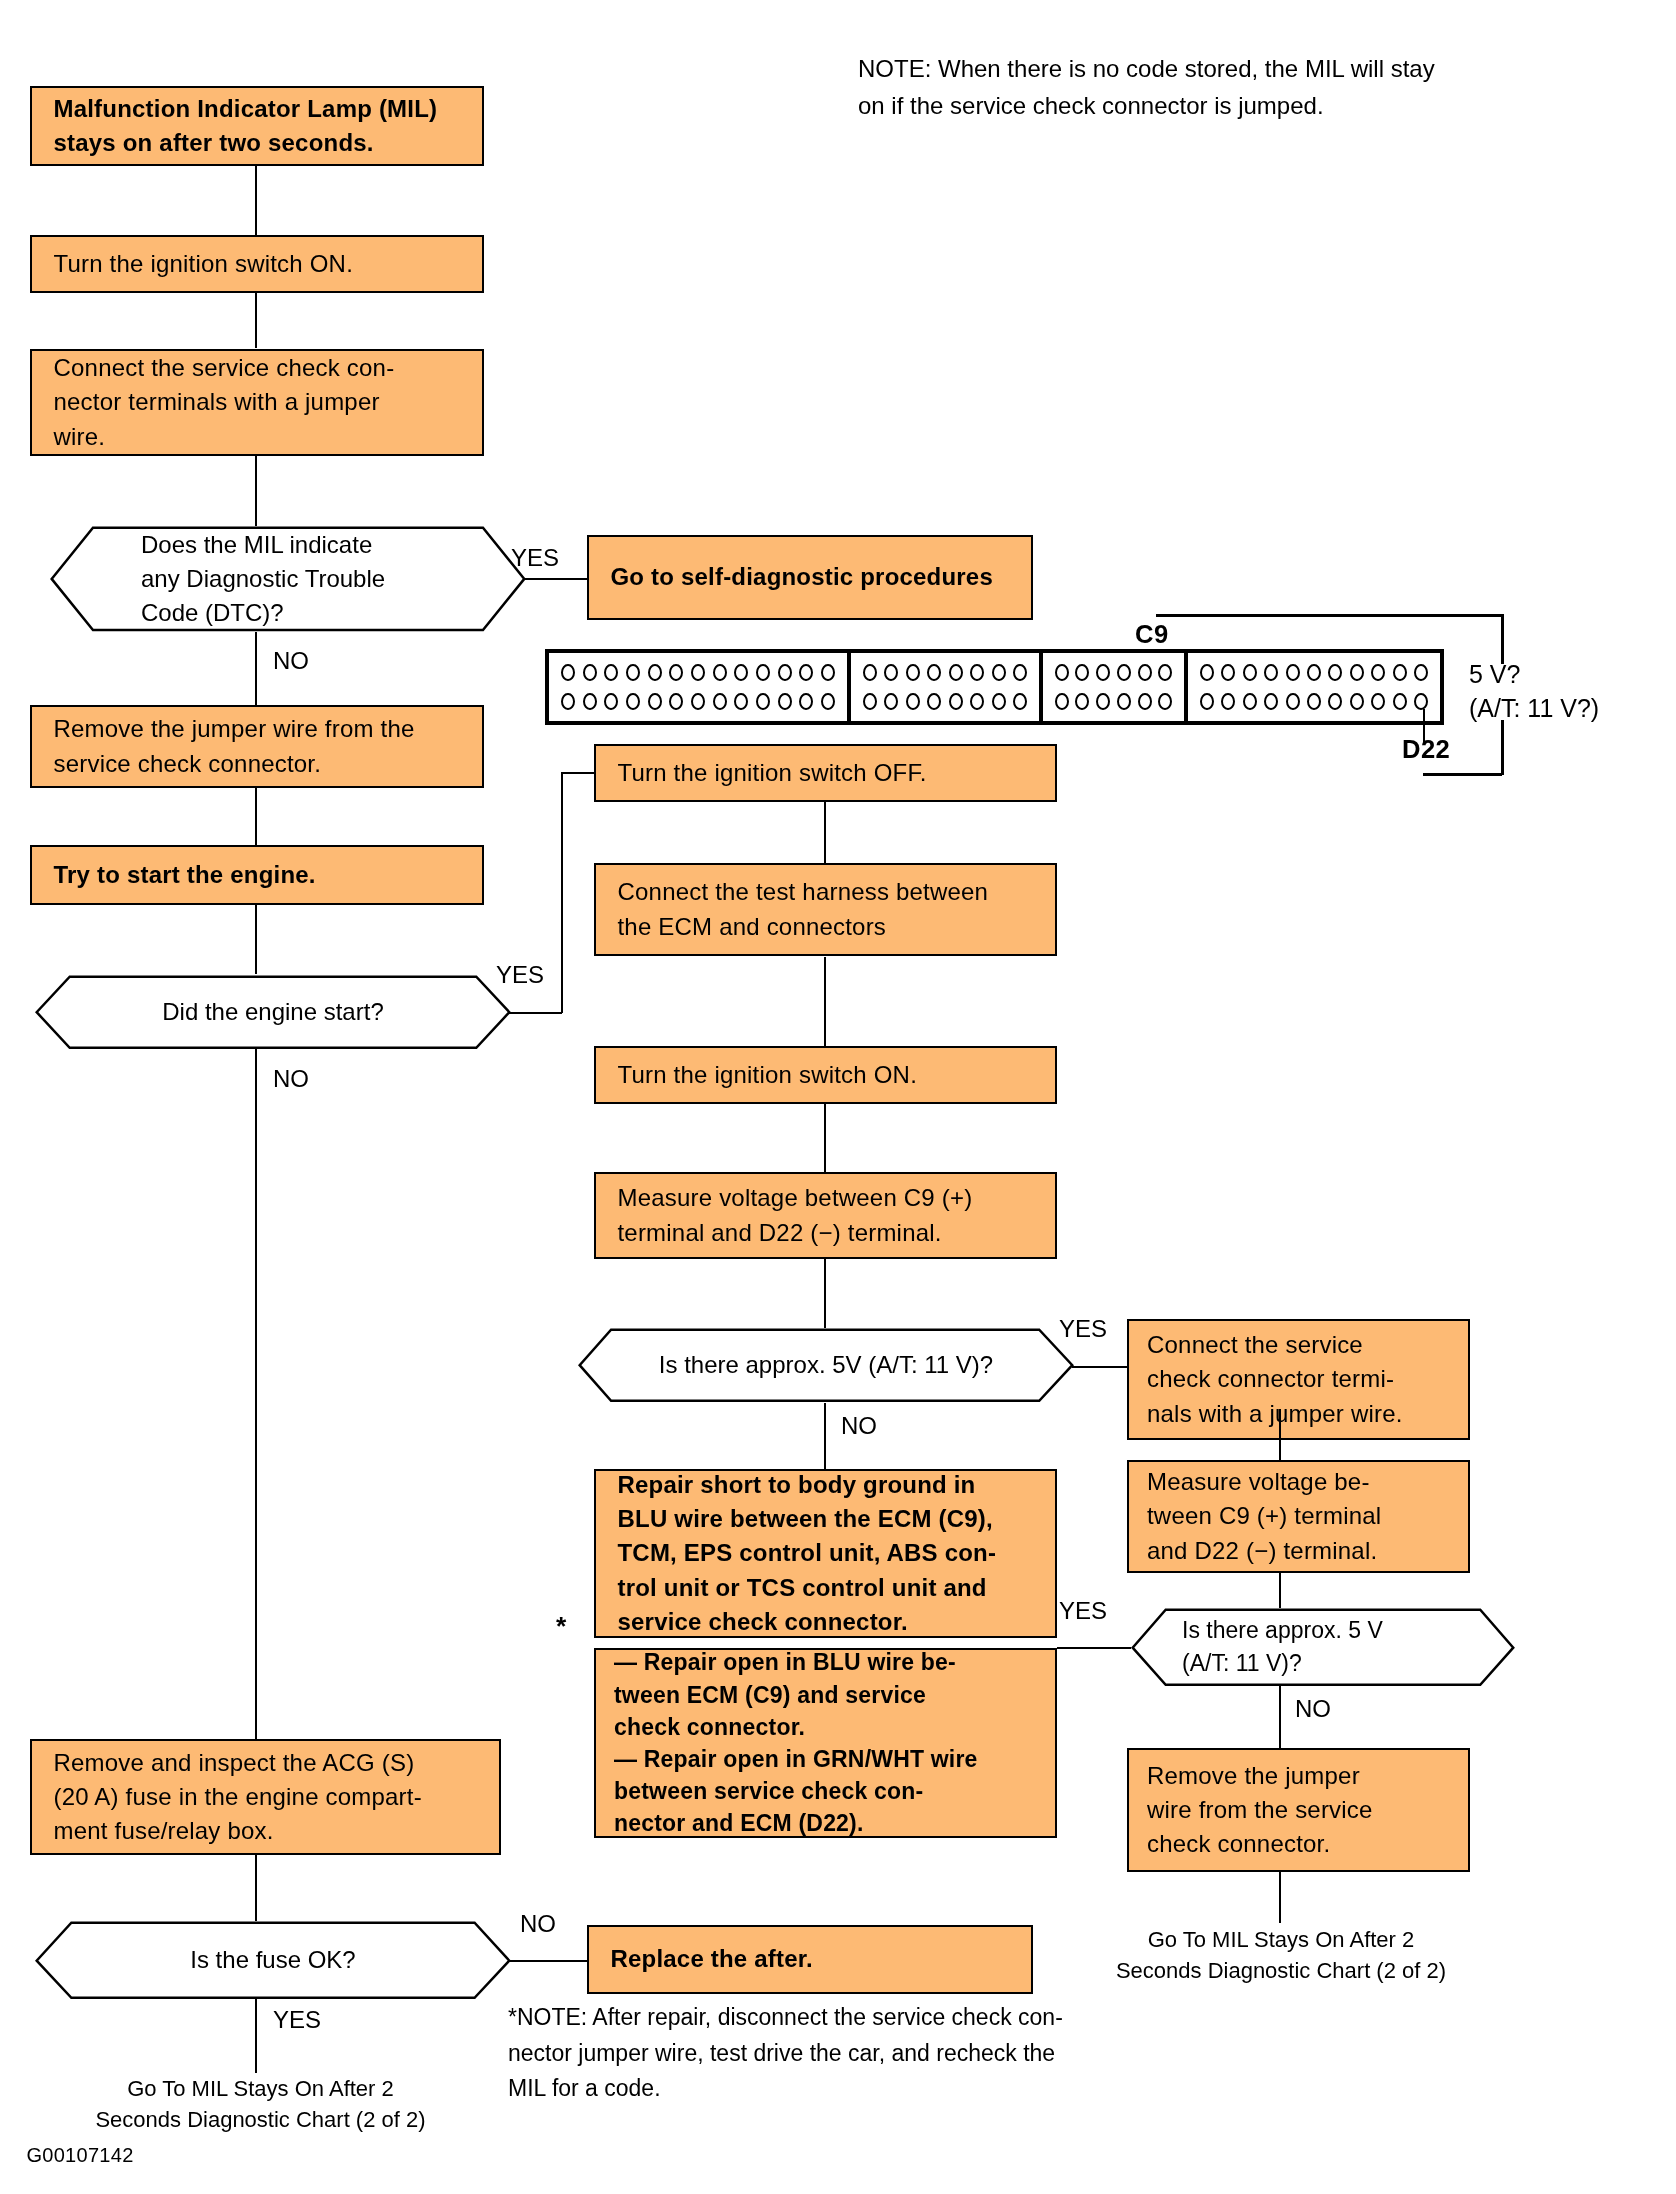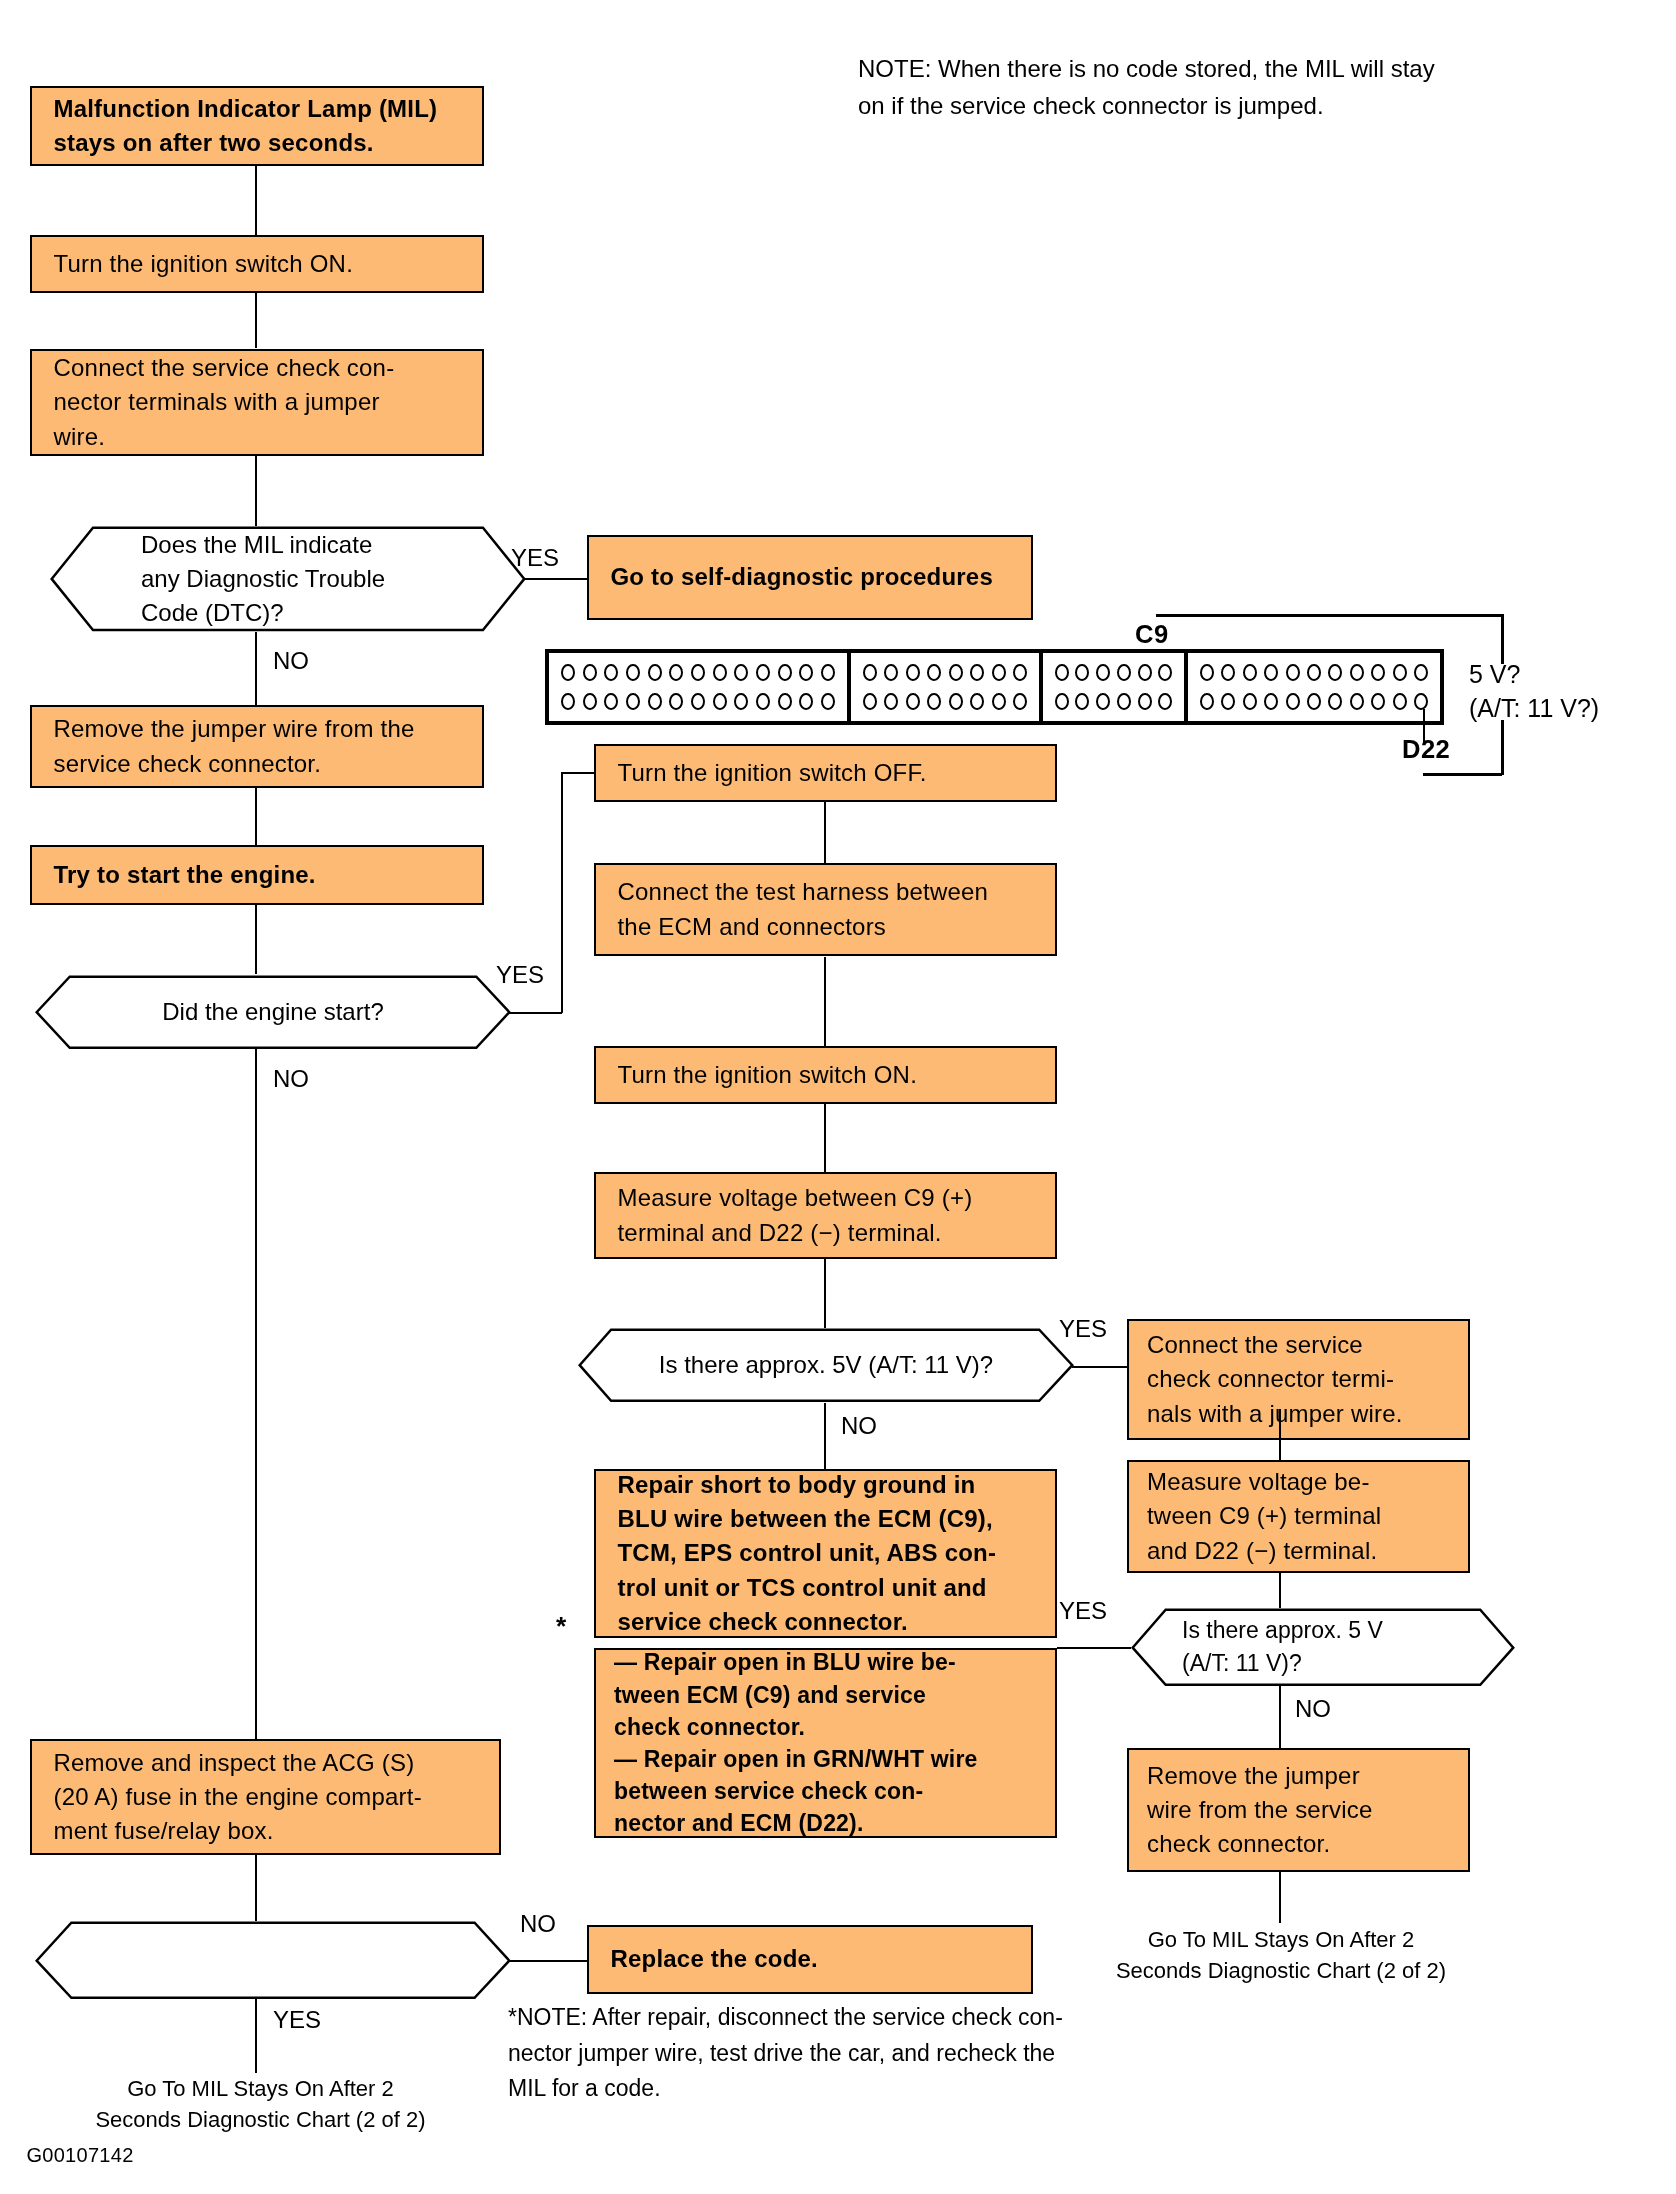--- a/index.html
+++ b/index.html
@@ -213,26 +213,27 @@
     <span class="txt">Remove and inspect the ACG (S)
 (20 A) fuse in the engine compart-
 ment fuse/relay box.</span>
   </div>
   <div class="ln lnv" style="left:255px; top:1855px; height:66px;"></div>
 
   <div class="hex center" style="left:35px; top:1921px; width:476px; height:78px;">
     <svg class="hexsvg" viewBox="0 0 576 95" preserveAspectRatio="none">
       <polygon points="44,2 532,2 574,48 532,93 44,93 2,48" fill="#ffffff" stroke="#000000" stroke-width="3"></polygon>
     </svg>
+    <span class="hextxt">Is the fuse OK?</span>
   </div>
 
   <div class="ln lnh" style="left:509px; top:1960px; width:78px;"></div>
   <div class="lbl" style="left:520px; top:1907px;">NO</div>
   <div class="box bold" style="left:587px; top:1925px; width:446px; height:69px;">
-    <span class="txt">Replace the code.</span>
+    <span class="txt">Replace the after.</span>
   </div>
 
   <div class="ln lnv" style="left:255px; top:1999px; height:74px;"></div>
   <div class="lbl" style="left:273px; top:2003px;">YES</div>
   <div class="lbl small center" style="left:50px; top:2074px; width:421px;">Go To MIL Stays On After 2
 Seconds Diagnostic Chart (2 of 2)</div>
 
   <div class="conn-label" style="left:1135px; top:620px;">C9</div>
   <div class="ln lnv" style="left:1156px; top:654px; height:29px;"></div>
 

